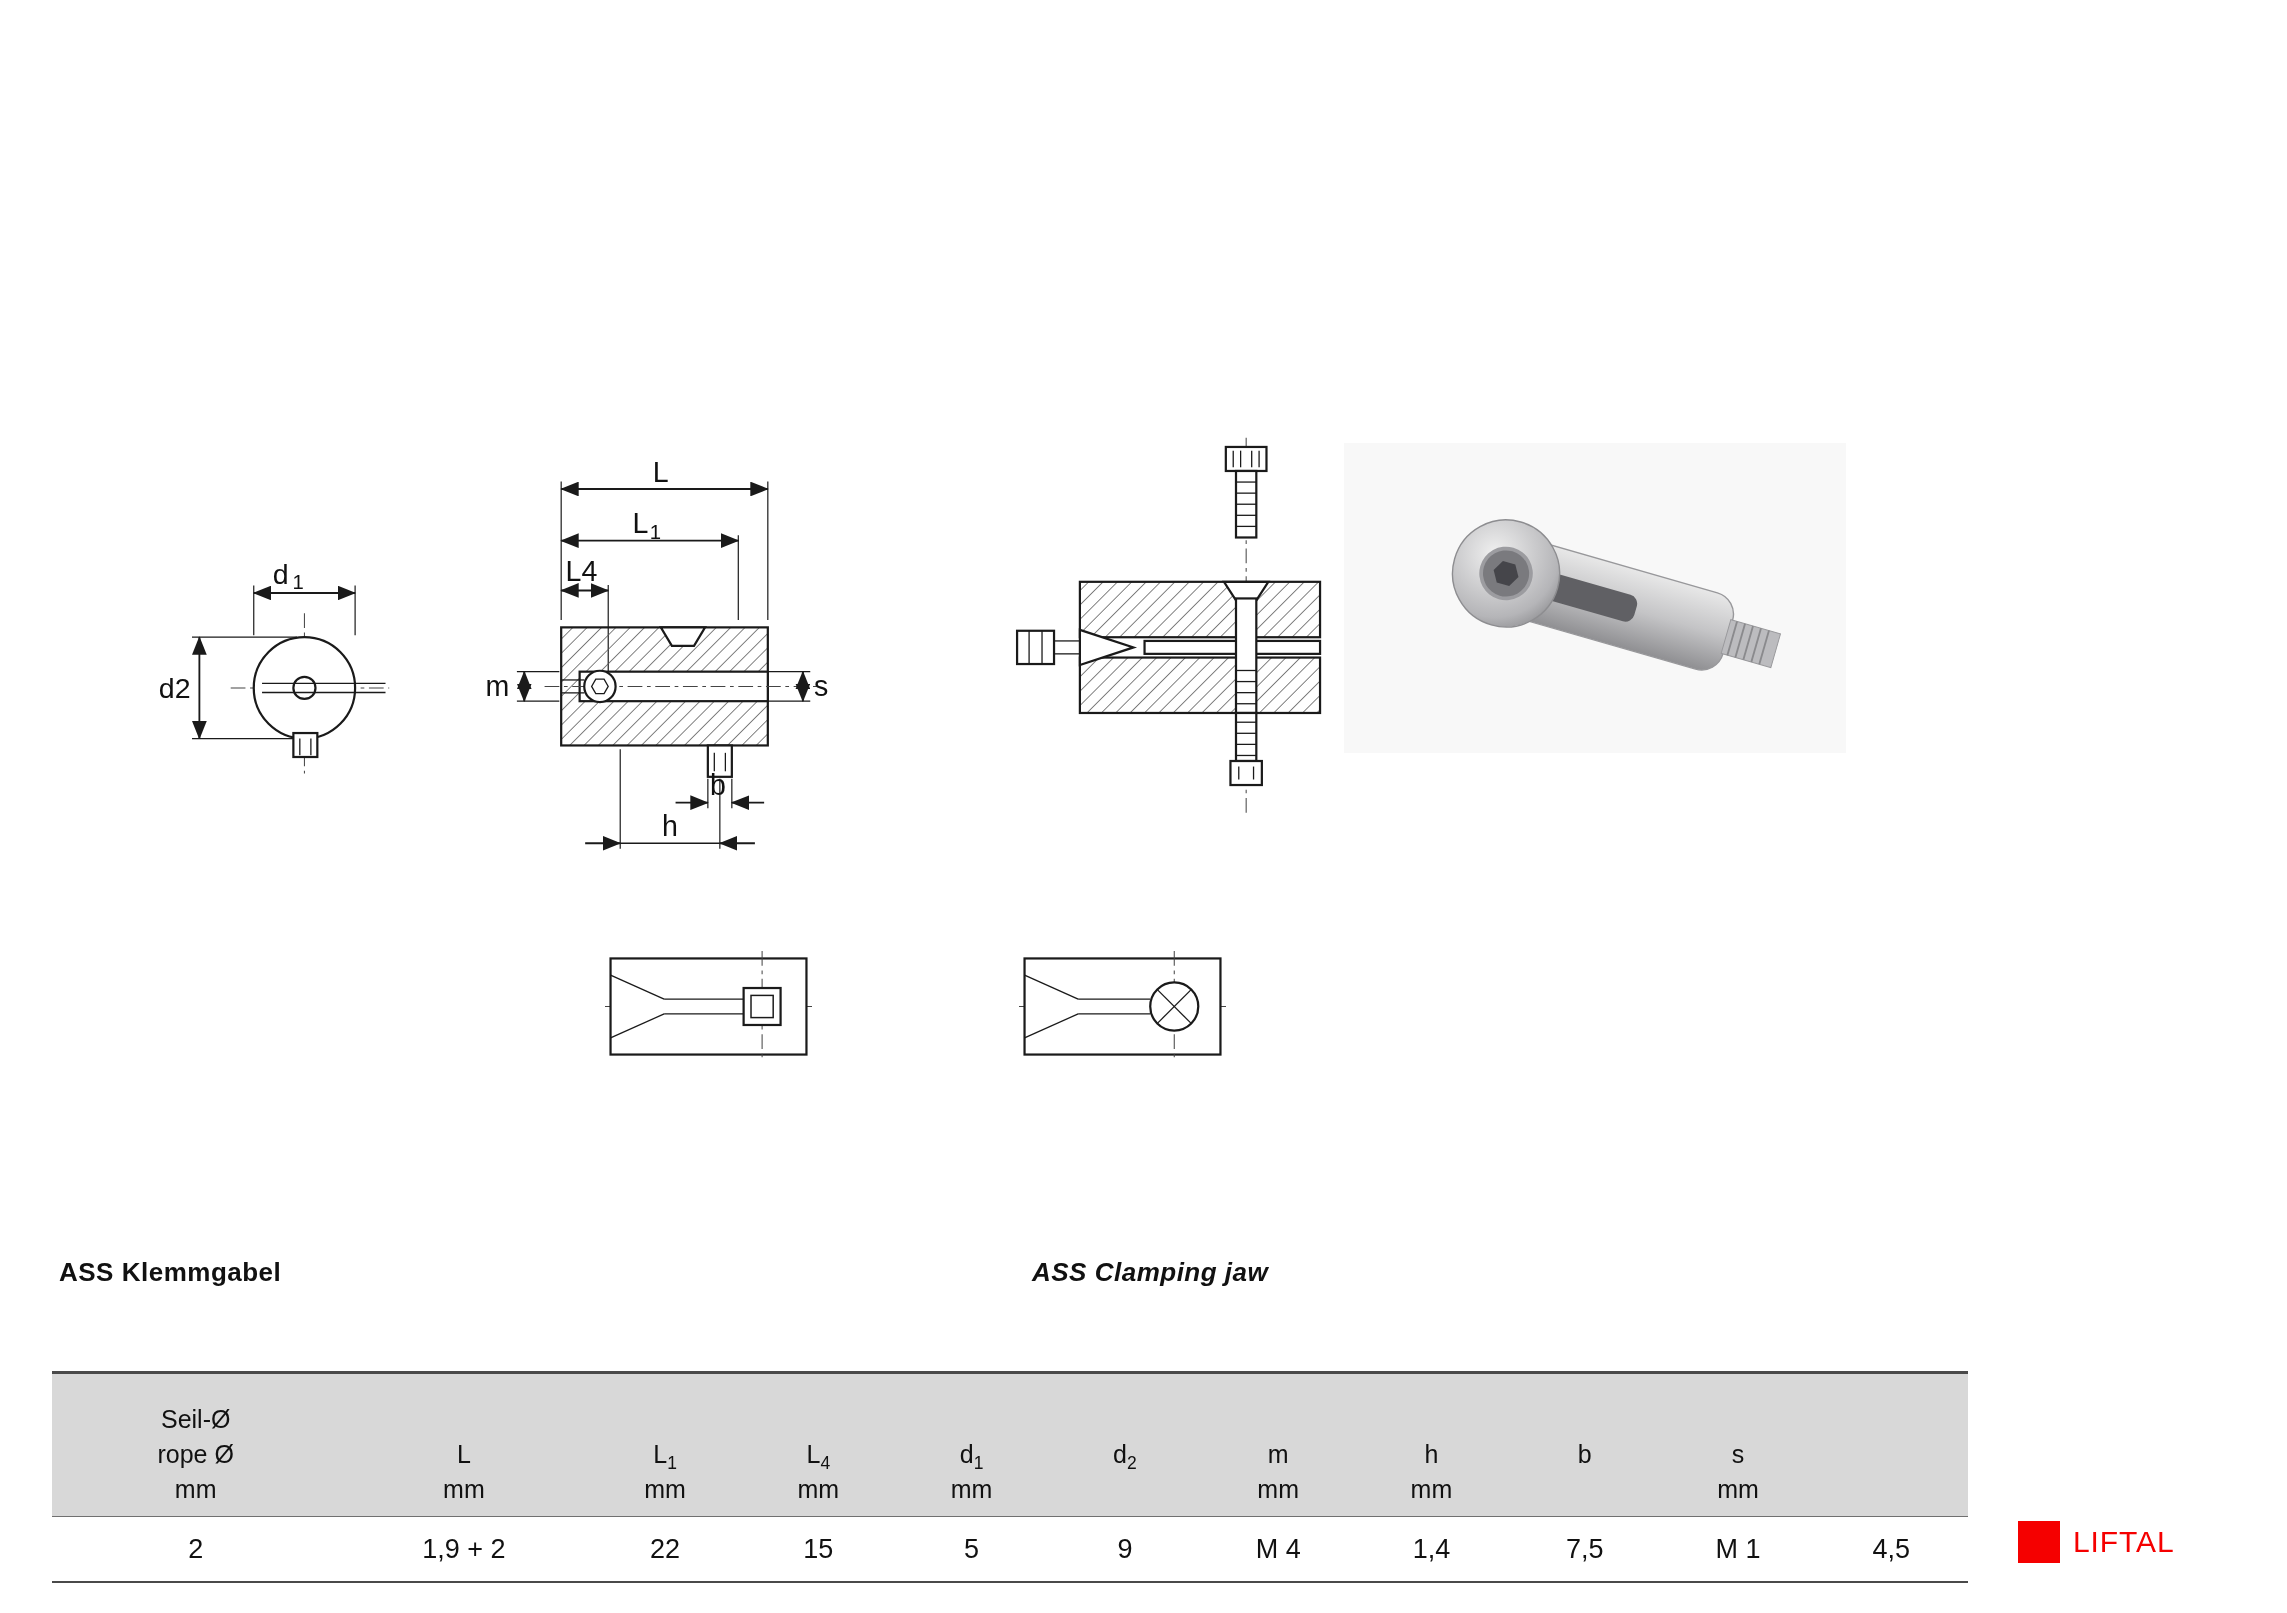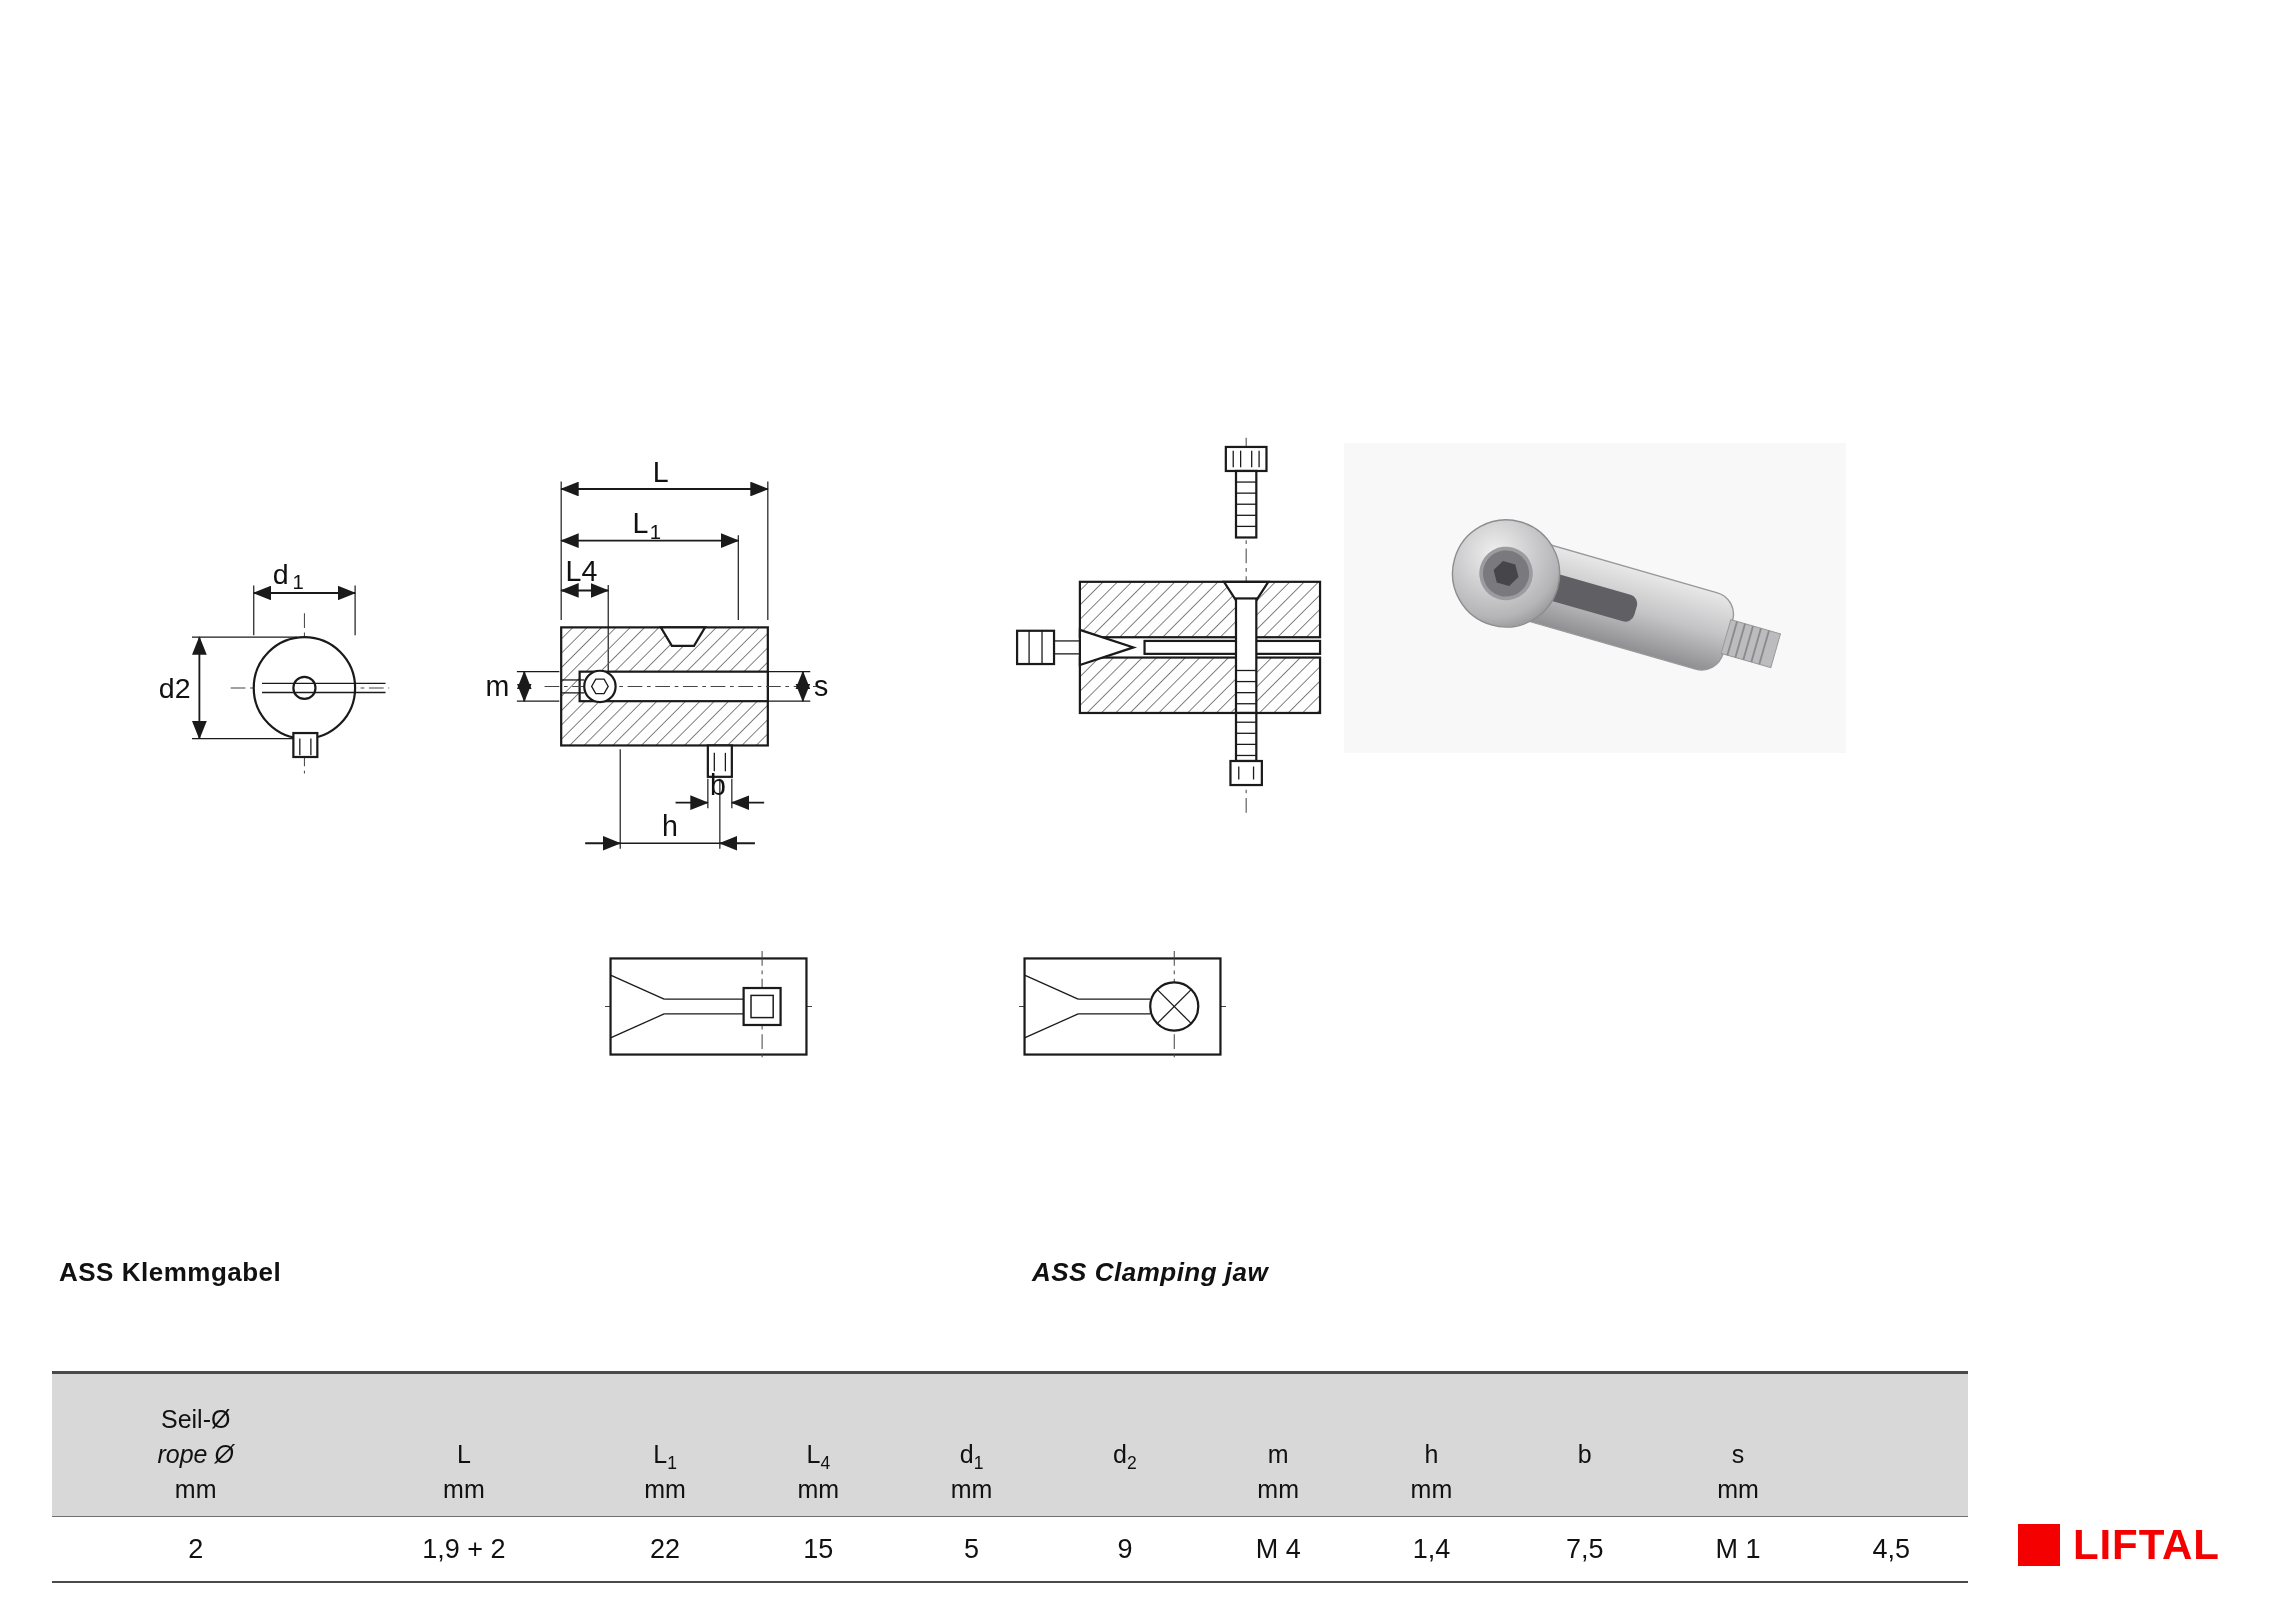--- a/index.html
+++ b/index.html
@@ -21,29 +21,29 @@
 
   .title{position:absolute;top:1257px;font-size:26px;font-weight:bold;letter-spacing:0.5px;white-space:nowrap}
   .title.de{left:59px}
   .title.en{left:1032px;font-style:italic}
 
   .table{position:absolute;left:52px;top:1371px;width:1916px}
   .thead{display:grid;grid-template-columns:15% 13% repeat(9,8%);background:#d8d8d8;
          border-top:3.7px solid #4a4a4a;border-bottom:1.8px solid #707070;height:146px}
   .hc{display:flex;flex-direction:column;justify-content:flex-end;align-items:center;padding-bottom:9.2px}
   .hl{height:35px;line-height:35px;font-size:25px;text-align:left;white-space:nowrap}
-  .hl.it{font-style:italic}
+  .hl.it{}
   .hl sub{font-size:17.5px}
   .trow{display:grid;grid-template-columns:15% 13% repeat(9,8%);height:66px;
         border-bottom:2.8px solid #4a4a4a;align-items:center;background:#fff}
   .dc{text-align:center;font-size:27px;white-space:nowrap}
 
   .logo{position:absolute;left:2018px;top:1521px;display:flex;align-items:center;gap:13px}
   .logo-square{width:42px;height:42px;background:#f50000;display:inline-block}
-  .logo-text{font-size:42px;font-weight:bold;color:#f50000;letter-spacing:0.9px}
+  .logo-text{font-size:30px;font-weight:normal;color:#f50000;letter-spacing:0.9px}
 </style>
 </head>
 <body>
 
 <div class="page">
 
   <svg width="0" height="0" style="position:absolute">
     <defs>
       <marker id="arr" viewBox="0 0 10 8" refX="9.5" refY="4" markerWidth="10" markerHeight="8" orient="auto-start-reverse">
         <path d="M0,0 L10,4 L0,8 Z" fill="#1a1a1a"></path>

